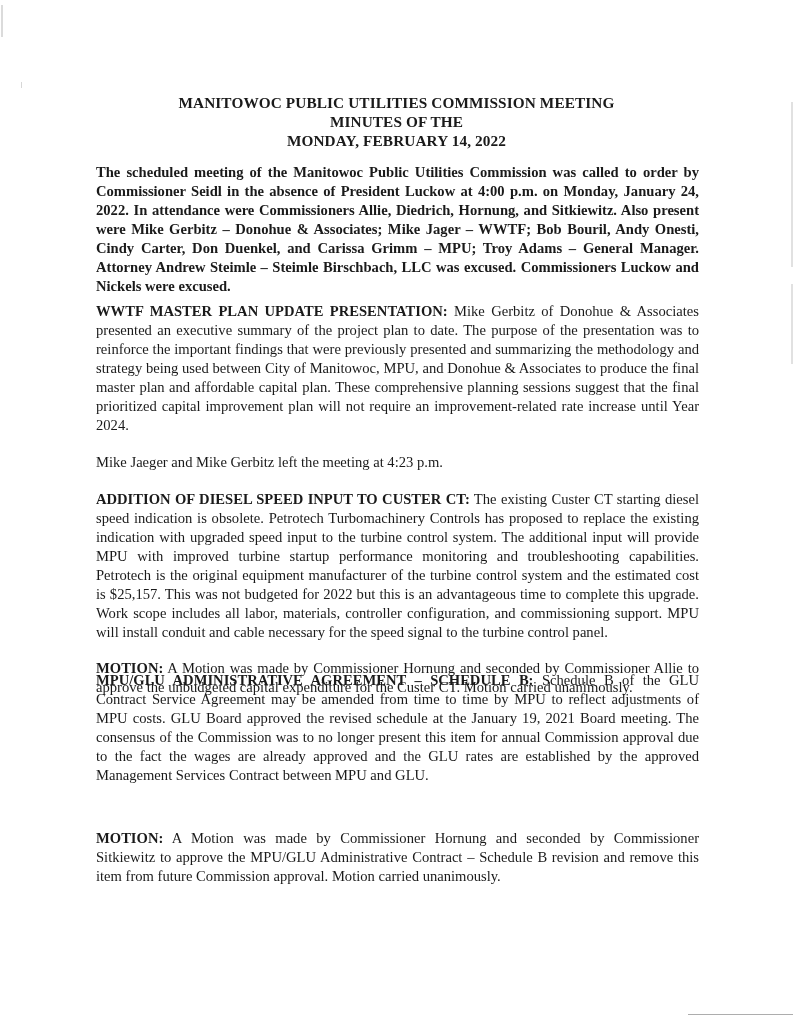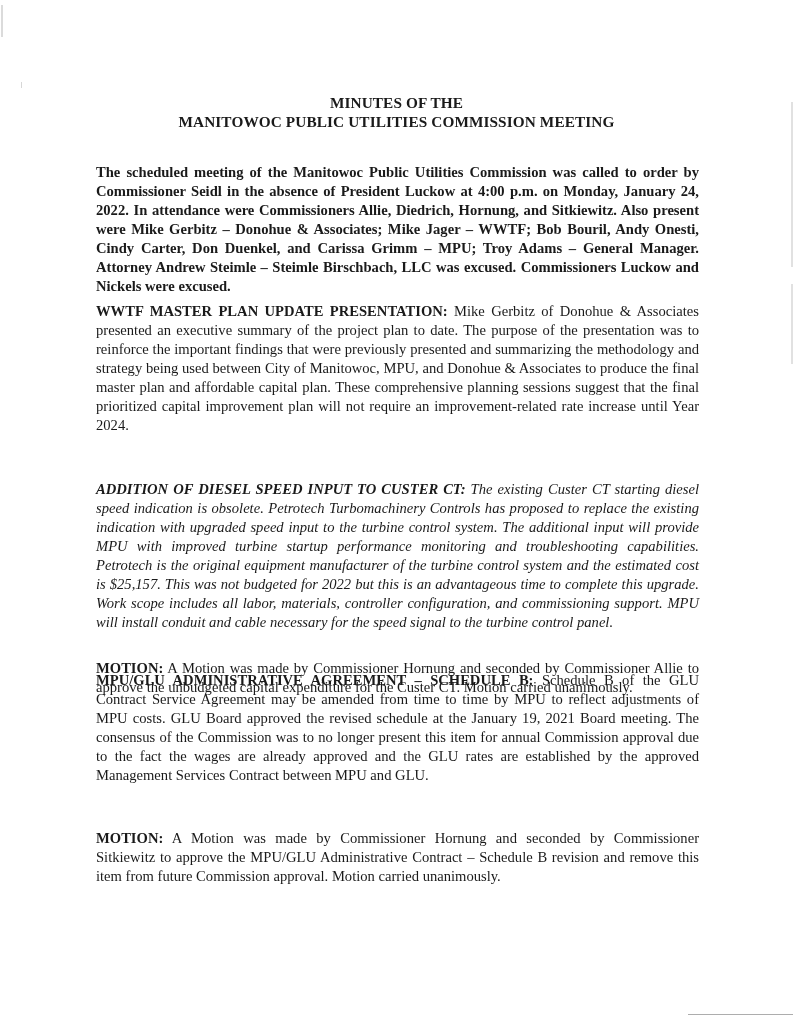--- a/index.html
+++ b/index.html
@@ -16,21 +16,21 @@
     }
     .title-block div { white-space: nowrap; }
     .para {
       position: absolute; left: 96px; width: 603px;
       font-size: 14.6px; line-height: 19px; text-align: justify;
     }
     .para .head { font-weight: bold; }
     #p-intro { top: 163px; font-weight: bold; }
     #p-wwtf { top: 302px; }
     #p-left { top: 453px; }
-    #p-diesel { top: 480px; font-style: italic; }
+    #p-diesel { top: 490px; }
     #p-motion1 { top: 659px; }
     #p-mpuglu { top: 671px; }
     #p-motion2 { top: 829px; }
     #p-gen { top: 884px; }
     .scan-mark { position: absolute; background: #bdbdbd; }
     #mark-left { left: 1px; top: 5px; width: 2px; height: 32px; opacity: .55; }
     #mark-left2 { left: 21px; top: 82px; width: 1px; height: 6px; opacity: .6; }
     #mark-right { left: 791px; top: 102px; width: 2px; height: 165px; opacity: .45; }
     #mark-right2 { left: 791px; top: 284px; width: 2px; height: 80px; opacity: .45; }
     #mark-bottom { left: 688px; top: 1014px; width: 105px; height: 1px; background: #8a8a8a; opacity: .7; }
@@ -39,28 +39,30 @@
 <body>
 
 <div class="page">
   <div class="scan-mark" id="mark-left"></div>
   <div class="scan-mark" id="mark-left2"></div>
   <div class="scan-mark" id="mark-right"></div>
   <div class="scan-mark" id="mark-right2"></div>
   <div class="scan-mark" id="mark-bottom"></div>
 
   <div class="title-block">
+    <div>MANITOWOC PUBLIC UTILITIES COMMISSION MEETING</div>
     <div>MINUTES OF THE</div>
-    <div>MANITOWOC PUBLIC UTILITIES COMMISSION MEETING</div>
+    <div>MONDAY, FEBRUARY 14, 2022</div>
   </div>
 
   <p class="para" id="p-intro" style="margin:0"><span>The scheduled meeting of the Manitowoc Public Utilities Commission was called to order by Commissioner Seidl in the absence of President Luckow at 4:00 p.m. on Monday, January 24, 2022. In attendance were Commissioners Allie, Diedrich, Hornung, and Sitkiewitz. Also present were Mike Gerbitz – Donohue &amp; Associates; Mike Jager – WWTF; Bob Bouril, Andy Onesti, Cindy Carter, Don Duenkel, and Carissa Grimm – MPU; Troy Adams – General Manager. Attorney Andrew Steimle – Steimle Birschbach, LLC was excused. Commissioners Luckow and Nickels were excused.</span></p>
 
   <p class="para" id="p-wwtf" style="margin:0"><span class="head">WWTF MASTER PLAN UPDATE PRESENTATION:</span><span> Mike Gerbitz of Donohue &amp; Associates presented an executive summary of the project plan to date. The purpose of the presentation was to reinforce the important findings that were previously presented and summarizing the methodology and strategy being used between City of Manitowoc, MPU, and Donohue &amp; Associates to produce the final master plan and affordable capital plan. These comprehensive planning sessions suggest that the final prioritized capital improvement plan will not require an improvement-related rate increase until Year 2024.</span></p>
 
+  <p class="para" id="p-left" style="margin:0"><span>Mike Jaeger and Mike Gerbitz left the meeting at 4:23 p.m.</span></p>
 
   <p class="para" id="p-diesel" style="margin:0"><span class="head">ADDITION OF DIESEL SPEED INPUT TO CUSTER CT:</span><span>  The existing Custer CT starting diesel speed indication is obsolete. Petrotech Turbomachinery Controls has proposed to replace the existing indication with upgraded speed input to the turbine control system. The additional input will provide MPU with improved turbine startup performance monitoring and troubleshooting capabilities. Petrotech is the original equipment manufacturer of the turbine control system and the estimated cost is $25,157. This was not budgeted for 2022 but this is an advantageous time to complete this upgrade. Work scope includes all labor, materials, controller configuration, and commissioning support.  MPU will install conduit and cable necessary for the speed signal to the turbine control panel.</span></p>
 
   <p class="para" id="p-motion1" style="margin:0"><span class="head">MOTION:</span><span> A Motion was made by Commissioner Hornung and seconded by Commissioner Allie to approve the unbudgeted capital expenditure for the Custer CT. Motion carried unanimously.</span></p>
 
   <p class="para" id="p-mpuglu" style="margin:0"><span class="head">MPU/GLU ADMINISTRATIVE AGREEMENT – SCHEDULE B:</span><span> Schedule B of the GLU Contract Service Agreement may be amended from time to time by MPU to reflect adjustments of MPU costs. GLU Board approved the revised schedule at the January 19, 2021 Board meeting. The consensus of the Commission was to no longer present this item for annual Commission approval due to the fact the wages are already approved and the GLU rates are established by the approved Management Services Contract between MPU and GLU.</span></p>
 
   <p class="para" id="p-motion2" style="margin:0"><span class="head">MOTION:</span><span> A Motion was made by Commissioner Hornung and seconded by Commissioner Sitkiewitz to approve the MPU/GLU Administrative Contract – Schedule B revision and remove this item from future Commission approval.  Motion carried unanimously.</span></p>
 
 </div>

